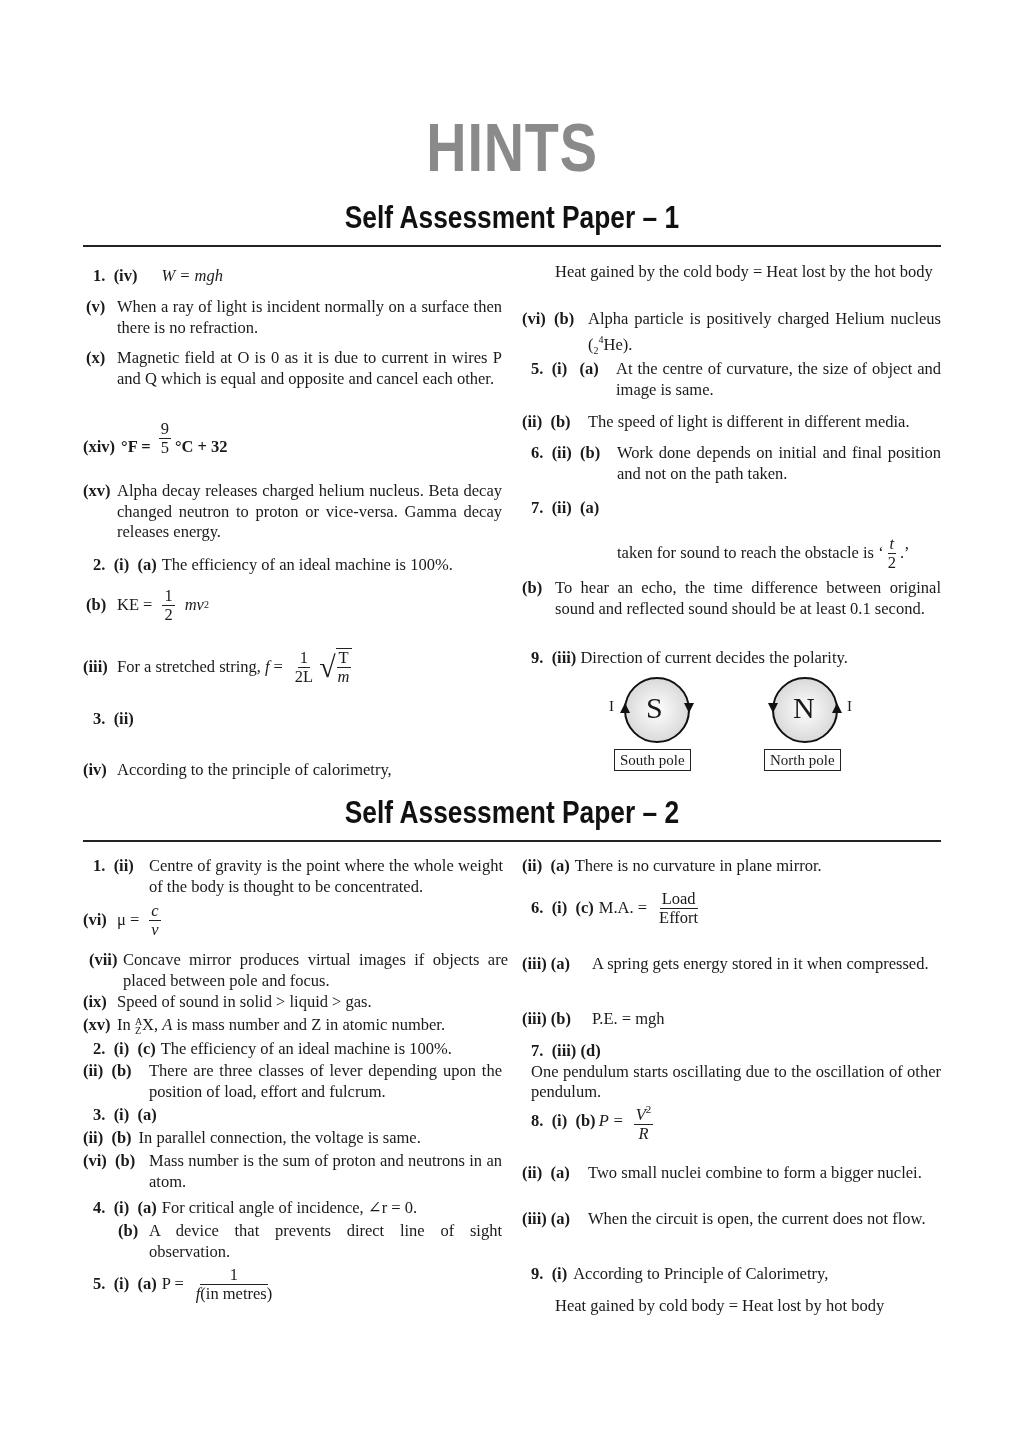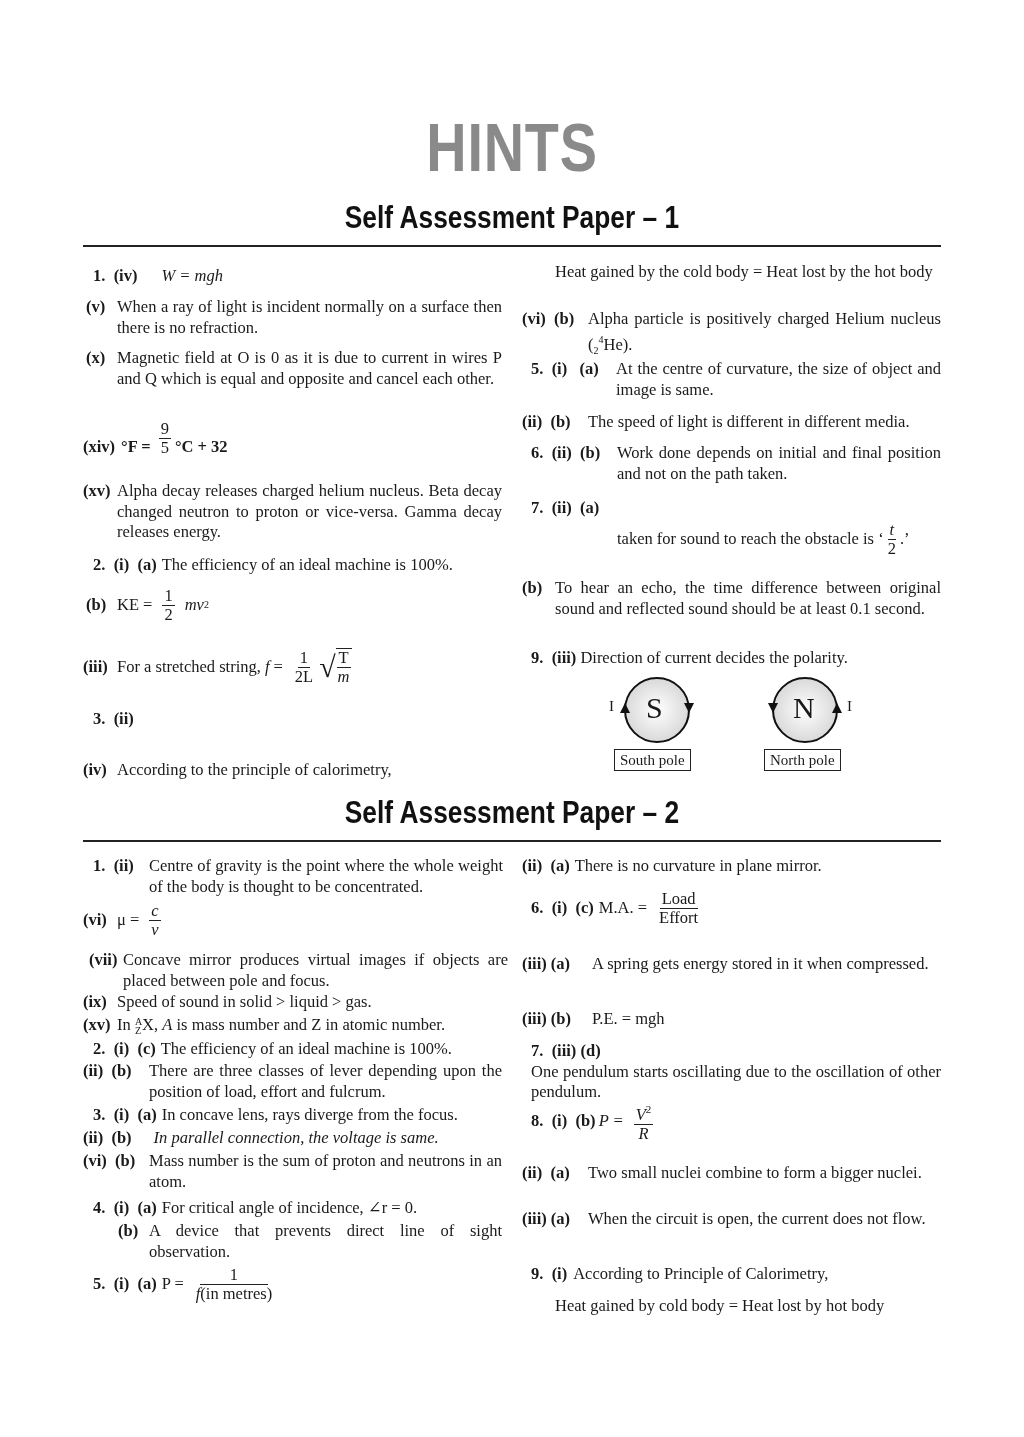--- a/index.html
+++ b/index.html
@@ -121,21 +121,21 @@
   <span>The speed of light is different in different media.</span>
 </div>
 <div class="item" style="left:531px; top:443px; width:410px;">
   <span class="lbl" style="width:86px;">6.  (ii)  (b)</span>
   <span class="txt">Work done depends on initial and final position and not on the path taken.</span>
 </div>
 <div class="item" style="left:531px; top:498px; width:410px; flex-direction:column;">
   <div style="display:flex;">
     <span class="lbl" style="width:86px;">7.  (ii)  (a)</span>
   </div>
-  <div style="display:flex; align-items:center; margin-left:86px; margin-top:2px;">
+  <div style="display:flex; align-items:center; margin-left:86px; margin-top:16px;">
     <span>taken for sound to reach the obstacle is ‘</span>
     <span class="frac it" style="margin:0 2px;">
       <span class="num">t</span>
       <span class="den" style="font-style:normal;">2</span>
     </span>
     <span>.’</span>
   </div>
 </div>
 <div class="item" style="left:522px; top:578px; width:419px;">
   <span class="lbl" style="width:33px;">(b)</span>
@@ -204,25 +204,24 @@
 <div class="item" style="left:93px; top:1039px; width:410px;">
   <span class="lbl">2.  (i)  (c)</span>
   <span style="margin-left:5px;">The efficiency of an ideal machine is 100%.</span>
 </div>
 <div class="item" style="left:83px; top:1061px; width:419px;">
   <span class="lbl" style="width:66px;">(ii)  (b)</span>
   <span class="txt">There are three classes of lever depending upon the position of load, effort and fulcrum.</span>
 </div>
 <div class="item" style="left:93px; top:1105px; width:410px;">
   <span class="lbl">3.  (i)  (a)</span>
-  <span style="margin-left:5px;">In concave lens, rays diverge from the focus.</span>
 </div>
 <div class="item" style="left:83px; top:1128px; width:419px;">
   <span class="lbl">(ii)  (b)</span>
-  <span style="margin-left:22px;font-style:italic;">In parallel connection, the voltage is same.</span>
+  <span style="margin-left:7px;">In parallel connection, the voltage is same.</span>
 </div>
 <div class="item" style="left:83px; top:1151px; width:419px;">
   <span class="lbl" style="width:66px;">(vi)  (b)</span>
   <span class="txt">Mass number is the sum of proton and neutrons in an atom.</span>
 </div>
 <div class="item" style="left:93px; top:1198px; width:410px;">
   <span class="lbl">4.  (i)  (a)</span>
   <span style="margin-left:5px;">For critical angle of incidence, ∠r = 0.</span>
 </div>
 <div class="item" style="left:118px; top:1221px; width:384px;">

